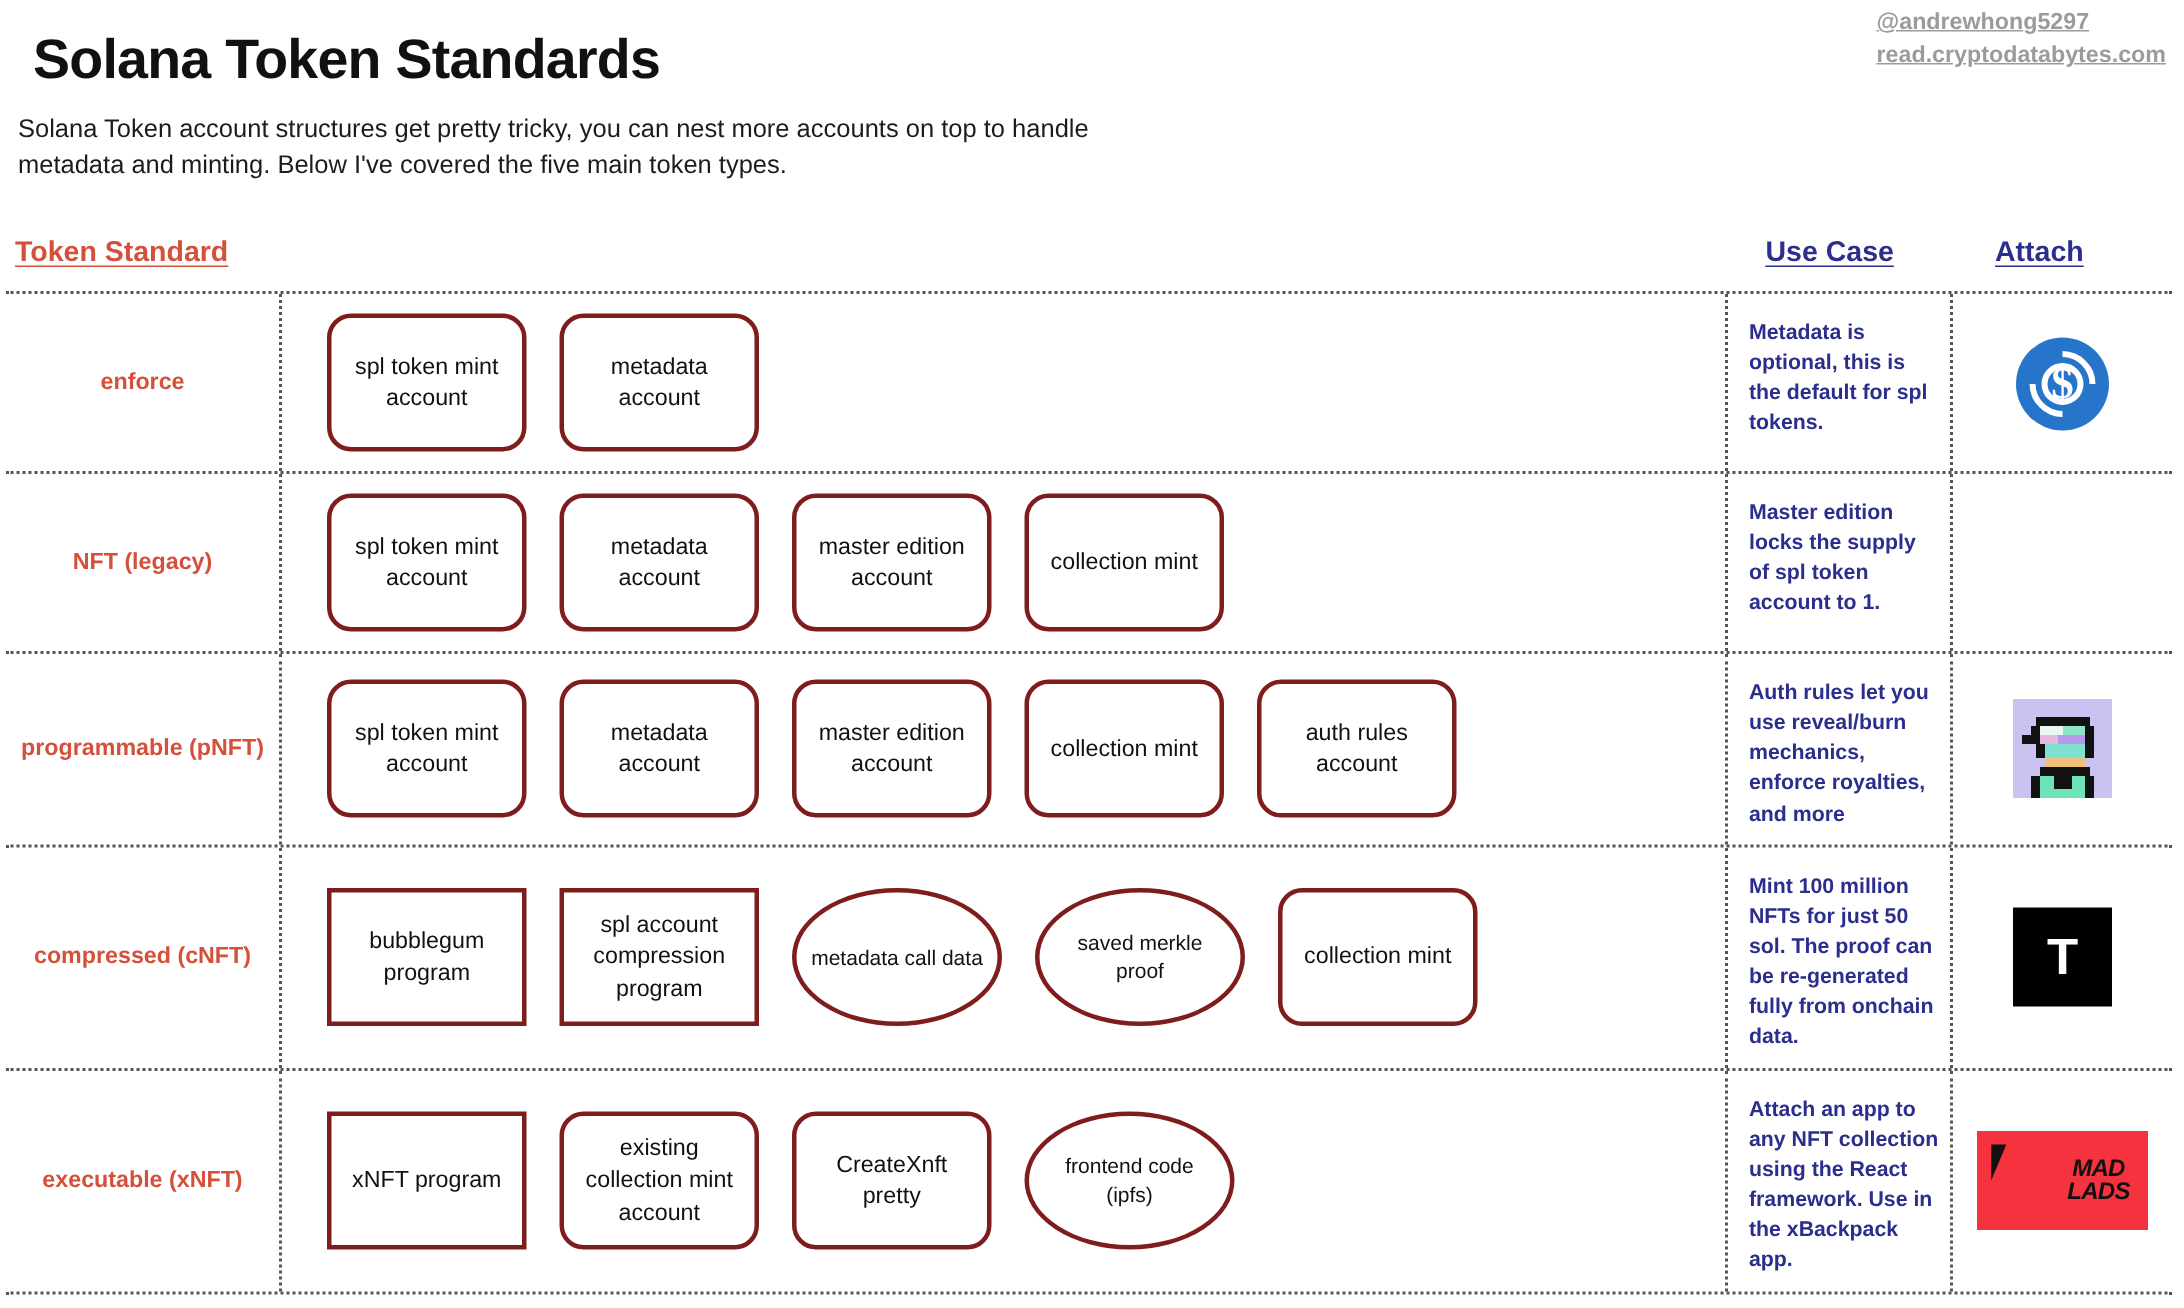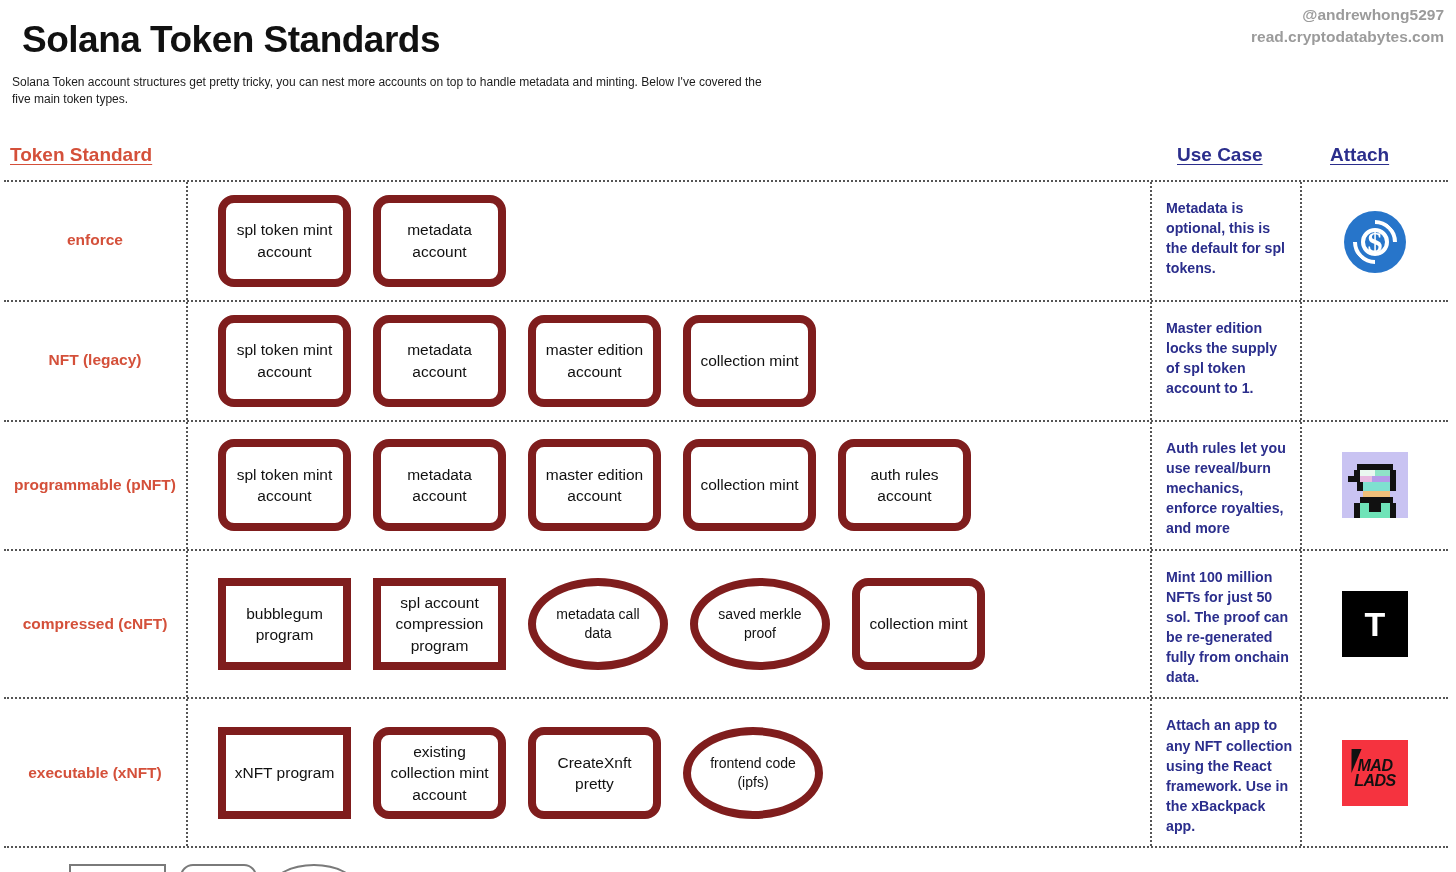--- a/index.html
+++ b/index.html
@@ -23,35 +23,36 @@
   }
   .page-title {
     font-size: 37px;
     font-weight: bold;
     letter-spacing: -0.5px;
     color: #111111;
     margin: 12px;
     line-height: 1.18;
   }
   .subtitle {
-    font-size: 12px;
+    font-size: 17px;
     line-height: 1.42;
     color: #1c1c1c;
     margin: 10px 0 0 2px;
     max-width: 760px;
   }
   .attribution {
     position: absolute;
     top: 4px;
     right: 12px;
-    text-align: right;
+    text-align: left;
     color: #9b9b9b;
     font-size: 15.5px;
     font-weight: bold;
     line-height: 1.45;
+    text-decoration: underline;
   }
 
   
   .col-headers {
     position: relative;
     height: 36px;
     margin-top: 36px;
   }
   .col-head {
     position: absolute;
@@ -120,21 +121,21 @@
     width: 146px;
     flex: 0 0 146px;
     display: flex;
     align-items: center;
     justify-content: center;
     box-sizing: border-box;
   }
 
   
   .node {
-    border: 8px solid #7f1d1d;
+    border: 3px solid #7f1d1d;
     background: #fff;
     display: flex;
     align-items: center;
     justify-content: center;
     text-align: center;
     font-size: 15.5px;
     line-height: 1.38;
     color: #111;
     box-sizing: border-box;
     padding: 0 8px;
@@ -200,20 +201,21 @@
   }
   .madlads {
     width: 66px; height: 66px;
     background: #f5333f;
     display: flex; flex-direction: column;
     align-items: center; justify-content: center;
     color: #111; font-weight: bold; font-size: 16px;
     line-height: 0.95; font-style: italic;
     letter-spacing: -0.5px;
     position: relative;
+    padding-left: 48px;
   }
   .madlads .bolt {
     position: absolute; left: 7px; top: 9px;
     width: 0; height: 0;
     border-left: 5px solid transparent;
     border-right: 5px solid transparent;
     border-top: 24px solid #111;
     transform: skewX(-12deg);
   }
   .madlads .ml-line { z-index: 2; }

